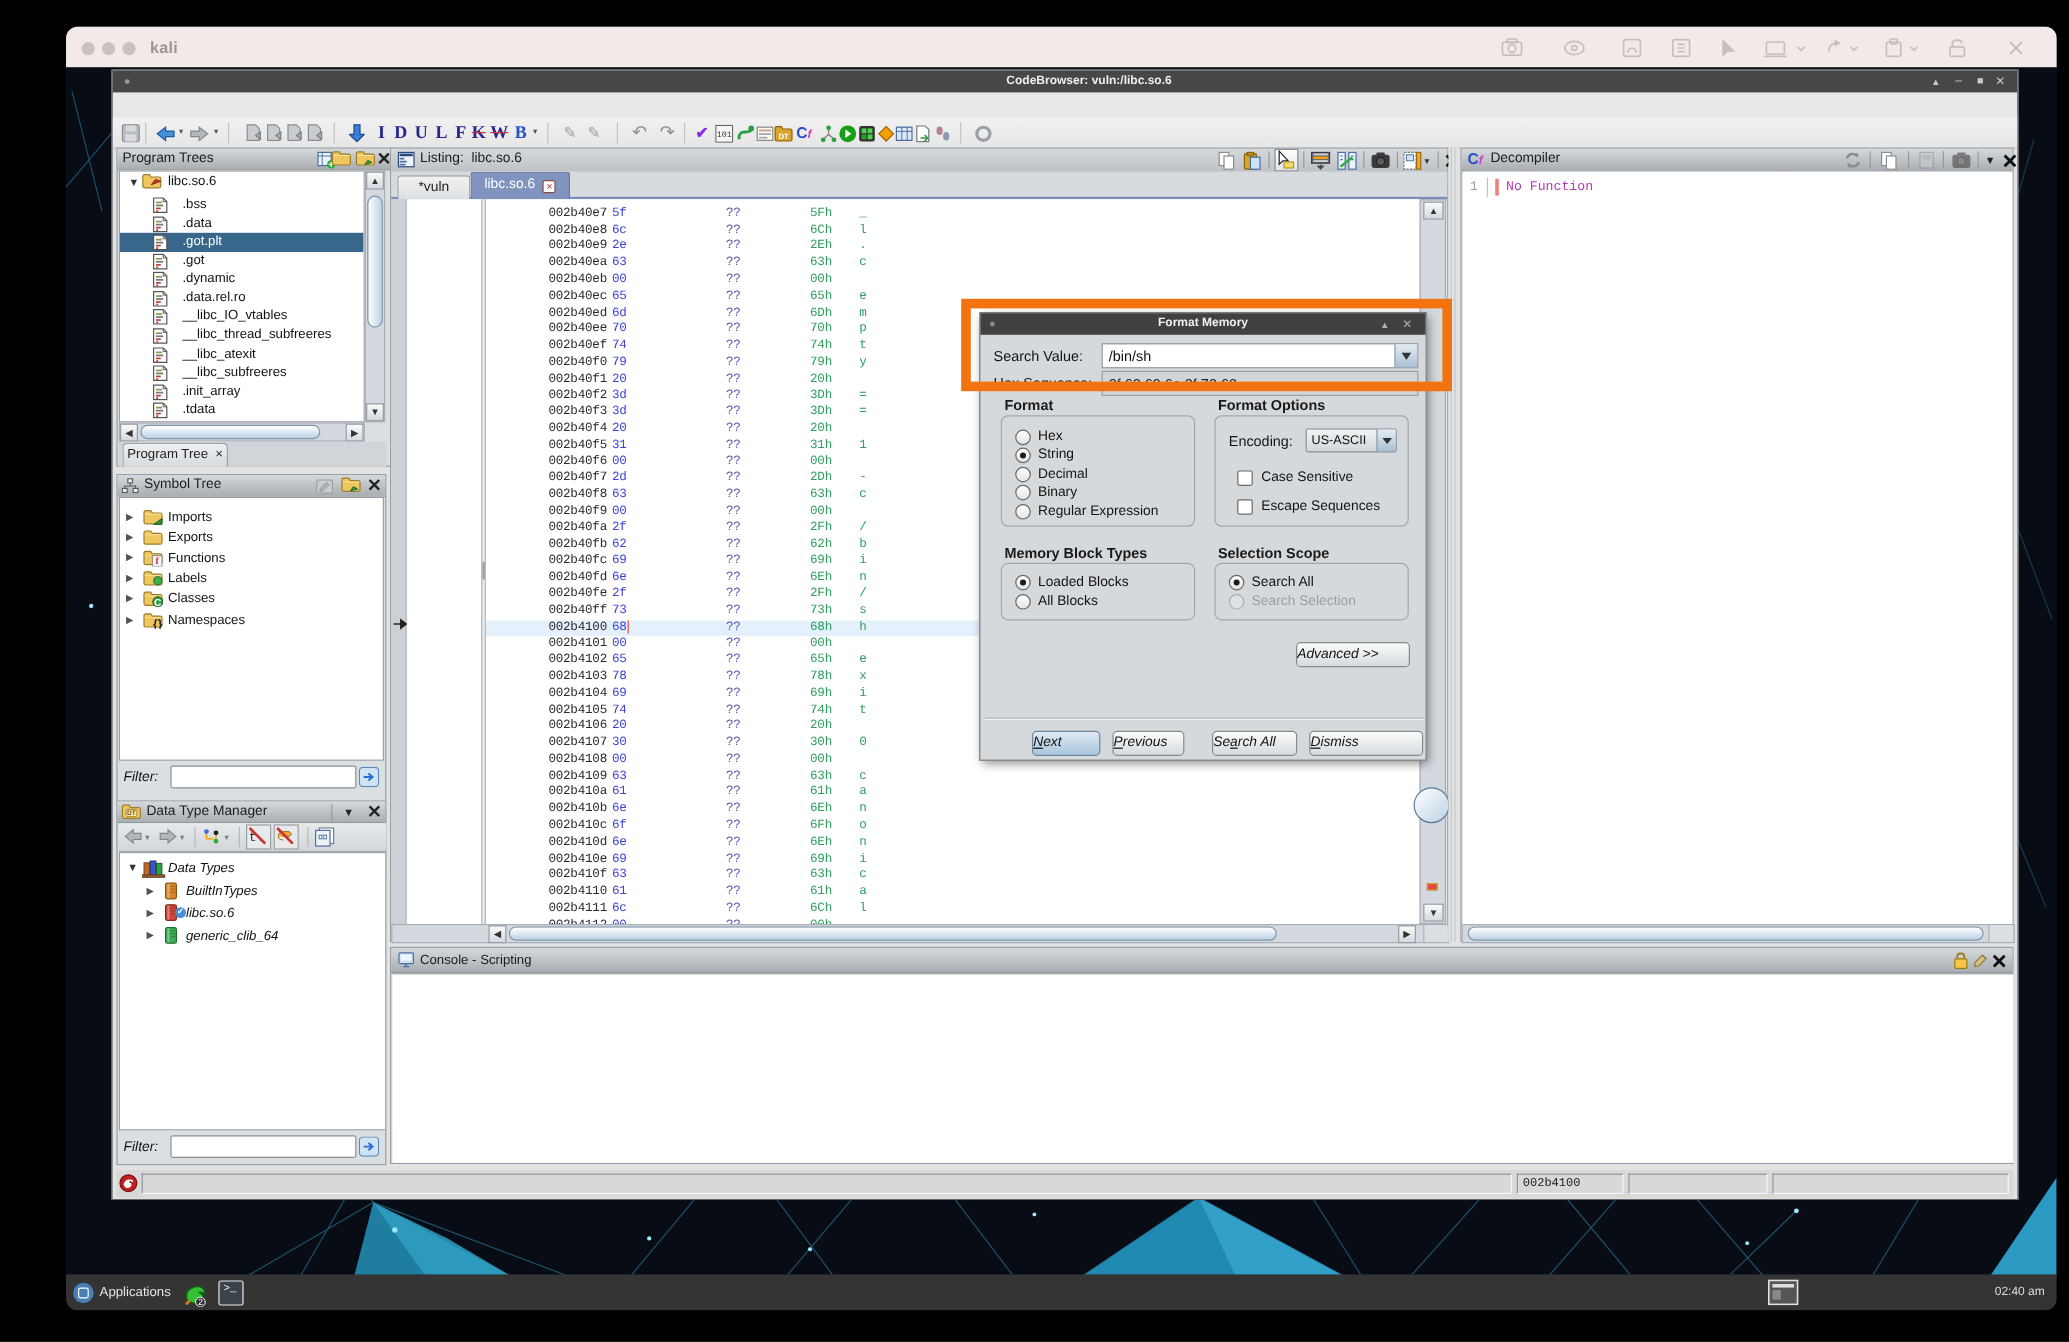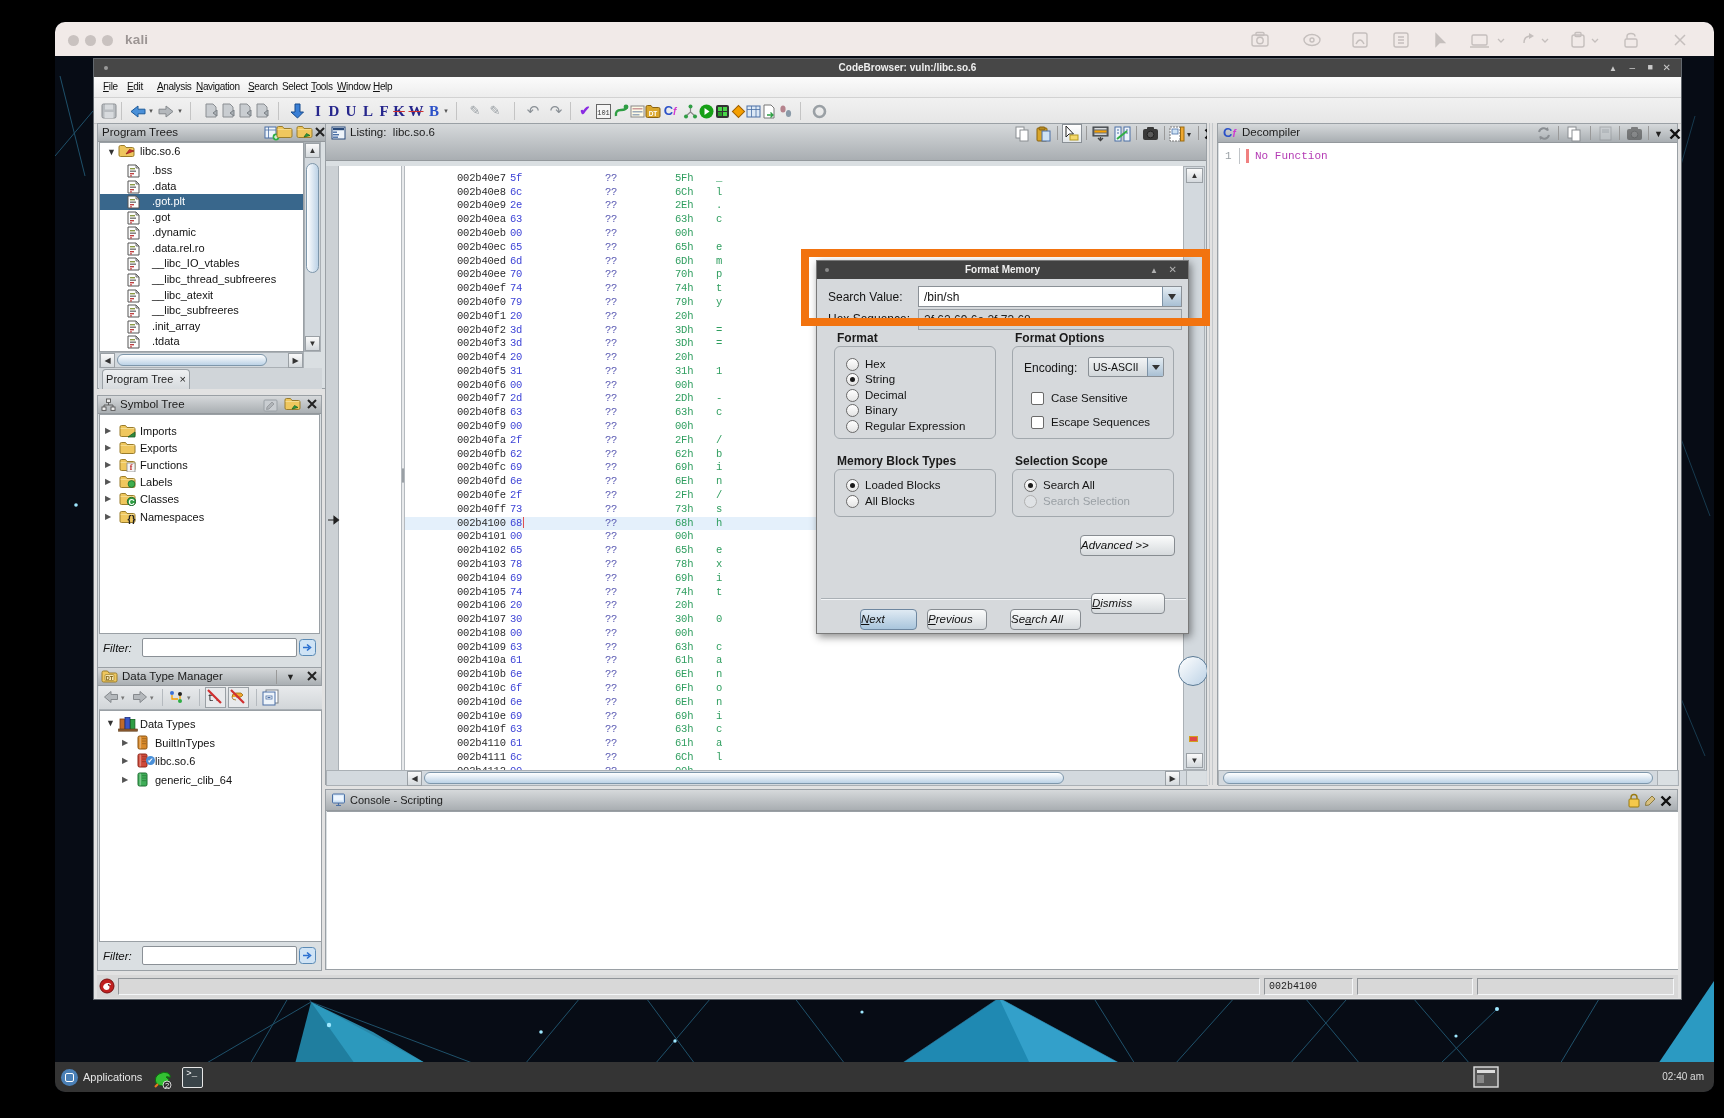--- a/index.html
+++ b/index.html
@@ -32,21 +32,21 @@
 .ptrow.sel{background:#39678c;}
 .ptrow.sel .lb1{color:#fff;}
 .strow{position:absolute;left:0;height:17px;width:100%;font-size:11px;color:#111;white-space:nowrap;}
 .strow .arr{position:absolute;left:5px;top:3px;font-size:8px;color:#555;}
 .strow .sticon{position:absolute;left:19px;top:1px;}
 .strow .lb1{position:absolute;left:40px;top:2px;}
 .dtrow{position:absolute;height:18px;font-size:11px;color:#111;white-space:nowrap;}
 .dtrow .arr{position:absolute;left:0;top:4px;font-size:8px;color:#555;}
 .dtrow .darr{position:absolute;left:0;top:3px;font-size:9px;color:#333;}
 .dtrow .dticon{position:absolute;left:14px;top:1px;}
-.dtrow .lb1{position:absolute;left:33px;top:3px;}
+.dtrow .lb1{position:absolute;left:33px;top:3px;font-style:italic;}
 .dtrow .chk{position:absolute;left:10px;top:3px;width:9px;height:9px;border-radius:50%;background:#4a90d9;color:#fff;font-size:7px;line-height:9px;text-align:center;}
 .filter{position:absolute;height:28px;font-size:11.5px;color:#111;}
 .filter .fl{position:absolute;left:4px;top:8px;font-style:italic;}
 .filter .fb{position:absolute;left:43px;top:4px;width:155px;height:19px;background:#fff;border:1px solid #8a9096;border-radius:2px;}
 .vsb{position:absolute;background:#d3d9de;border:1px solid #aab0b5;}
 .hsb{position:absolute;background:#d3d9de;border:1px solid #aab0b5;}
 .sbthumb{position:absolute;background:linear-gradient(90deg,#ffffff,#bcd2e6);border:1px solid #7e97ab;border-radius:8px;}
 .sbthumbh{position:absolute;background:linear-gradient(#ffffff,#bcd2e6);border:1px solid #7e97ab;border-radius:8px;}
 .sbarr{position:absolute;width:15px;height:15px;background:linear-gradient(#fafafa,#d4d9dd);border:1px solid #9aa0a5;color:#333;font-size:8px;text-align:center;line-height:14px;}
 .tabbar{position:absolute;background:#d7dbde;border-bottom:2px solid #7a8fbe;}
@@ -185,31 +185,20 @@
 </div>
     <div id="gh">
       <div class="gtitle">
             <span style="position:absolute;left:10px;top:7px;width:4px;height:4px;border-radius:50%;background:#9a9a9a"></span>
             <span class="t">CodeBrowser: vuln:/libc.so.6</span>
             <span class="gbtn" style="right:64px;font-size:8px;top:5px">▲</span>
             <span class="gbtn" style="right:46px">–</span>
             <span class="gbtn" style="right:28px;font-size:9px">■</span>
             <span class="gbtn" style="right:10px">✕</span>
           </div>
-          <div class="gmenu">
-            <span style="left:9px"><u>F</u>ile</span>
-            <span style="left:33px"><u>E</u>dit</span>
-            <span style="left:63px"><u>A</u>nalysis</span>
-            <span style="left:102px"><u>N</u>avigation</span>
-            <span style="left:154px"><u>S</u>earch</span>
-            <span style="left:188px">Select</span>
-            <span style="left:217px"><u>T</u>ools</span>
-            <span style="left:243px"><u>W</u>indow</span>
-            <span style="left:279px"><u>H</u>elp</span>
-          </div>
           <div class="gtool">
             <span class="ti" style="left:6px"><svg width="16" height="16" viewBox="0 0 16 16" style="margin-top:1px">
                 <rect x="1" y="1" width="14" height="14" rx="1.5" fill="#b9bdc1" stroke="#8a8e92"></rect>
                 <rect x="4" y="1.5" width="8" height="5" fill="#d8dbde"></rect>
                 <rect x="3.5" y="9" width="9" height="6" fill="#d8dbde"></rect>
               </svg></span>
             <i class="tsep" style="left:27px"></i>
             <span class="ti" style="left:34px"><svg width="17" height="15" viewBox="0 0 17 15" style="margin-top:1.5px">
                 <path d="M9 2 L2 7.5 L9 13 v-3.2 h7 v-4.6 h-7 z" fill="#4a90d9" stroke="#1c5a9a"></path>
               </svg></span>
@@ -730,20 +719,24 @@
     <span style="position:absolute;left:843px;top:2px"><svg width="16" height="16" viewBox="0 0 16 16">
                   <rect x="1" y="1" width="10" height="14" fill="#fff" stroke="#777" stroke-dasharray="2 1"></rect>
                   <rect x="3" y="3" width="6" height="5" fill="#cfe3f5" stroke="#4a6fa5" stroke-width="0.8"></rect>
                   <rect x="11.5" y="1" width="3.5" height="14" fill="#f0a830" stroke="#9a6a10"></rect>
                 </svg></span>
     <span style="position:absolute;left:861px;top:6px;font-size:8px;color:#333">▾</span>
     <i style="position:absolute;left:872px;top:2px;width:1px;height:14px;background:#999"></i>
     <span style="position:absolute;left:877px;top:3px"><svg width="14" height="14" viewBox="0 0 14 14">
                   <path d="M2.5 2.5 L11.5 11.5 M11.5 2.5 L2.5 11.5" stroke="#111" stroke-width="2.4"></path>
                 </svg></span>
+  </div>
+  <div class="tabbar" style="left:0;top:19px;width:880px;height:23px">
+    <span class="tab" style="left:5px;width:61px;line-height:19px">*vuln</span>
+    <span class="tabsel" style="left:66px;width:83px;line-height:21px">libc.so.6 &nbsp;<span style="display:inline-block;width:11px;height:11px;background:#fff;border:1px solid #8a4a4a;border-radius:2px;color:#c03030;font-size:9px;line-height:9px;vertical-align:-1px">×</span></span>
   </div>
   <div style="position:absolute;left:0;top:42px;width:13px;height:604px;background:#ccd1d5;border-right:1px solid #aab0b5"></div>
   <div style="position:absolute;left:13px;top:42px;width:62px;height:604px;background:#fff"></div>
   <div style="position:absolute;left:75px;top:42px;width:4px;height:604px;background:#e8eaec;border-left:1px solid #b5babf;border-right:1px solid #b5babf">
     <span style="position:absolute;left:0px;top:302px;width:2px;height:15px;background:#c9cdd1;border:0.5px solid #9aa0a5;border-radius:2px"></span>
   </div>
   <div style="position:absolute;left:79px;top:42px;width:778px;height:604px;background:#fff;overflow:hidden">
     <div class="lrow" style="top:5.8px"><span class="la">002b40e7</span><span class="lb">5f</span><span class="lq">??</span><span class="lv">5Fh</span><span class="lc">_</span></div>
 <div class="lrow" style="top:19.6px"><span class="la">002b40e8</span><span class="lb">6c</span><span class="lq">??</span><span class="lv">6Ch</span><span class="lc">l</span></div>
 <div class="lrow" style="top:33.4px"><span class="la">002b40e9</span><span class="lb">2e</span><span class="lq">??</span><span class="lv">2Eh</span><span class="lc">.</span></div>
@@ -944,17 +937,17 @@
           <span class="dlab" style="left:226px;top:218px">Search All</span>
   <span class="radio dis" style="left:207px;top:234px"></span>
           <span class="dlab grey" style="left:226px;top:234px">Search Selection</span>
 
   <span class="btn" style="left:263px;top:274px;width:95px">Advanced &gt;&gt;</span>
   <i style="position:absolute;left:4px;top:337px;width:365px;height:1px;background:#aab0b5"></i>
   <i style="position:absolute;left:4px;top:338px;width:365px;height:1px;background:#f2f4f6"></i>
   <span class="btn def" style="left:43px;top:348px;width:57px"><u>N</u>ext</span>
   <span class="btn" style="left:110px;top:348px;width:60px"><u>P</u>revious</span>
   <span class="btn" style="left:193px;top:348px;width:71px">Se<u>a</u>rch All</span>
-  <span class="btn" style="left:274px;top:332px;width:74px"><u>D</u>ismiss</span>
+  <span class="btn" style="left:274px;top:348px;width:95px"><u>D</u>ismiss</span>
 </div>
 <div style="position:absolute;left:746px;top:193px;width:409px;height:77px;border:8px solid #f2730f;z-index:4"></div>
   </div>
 </div>
 </div>
 </body></html>

